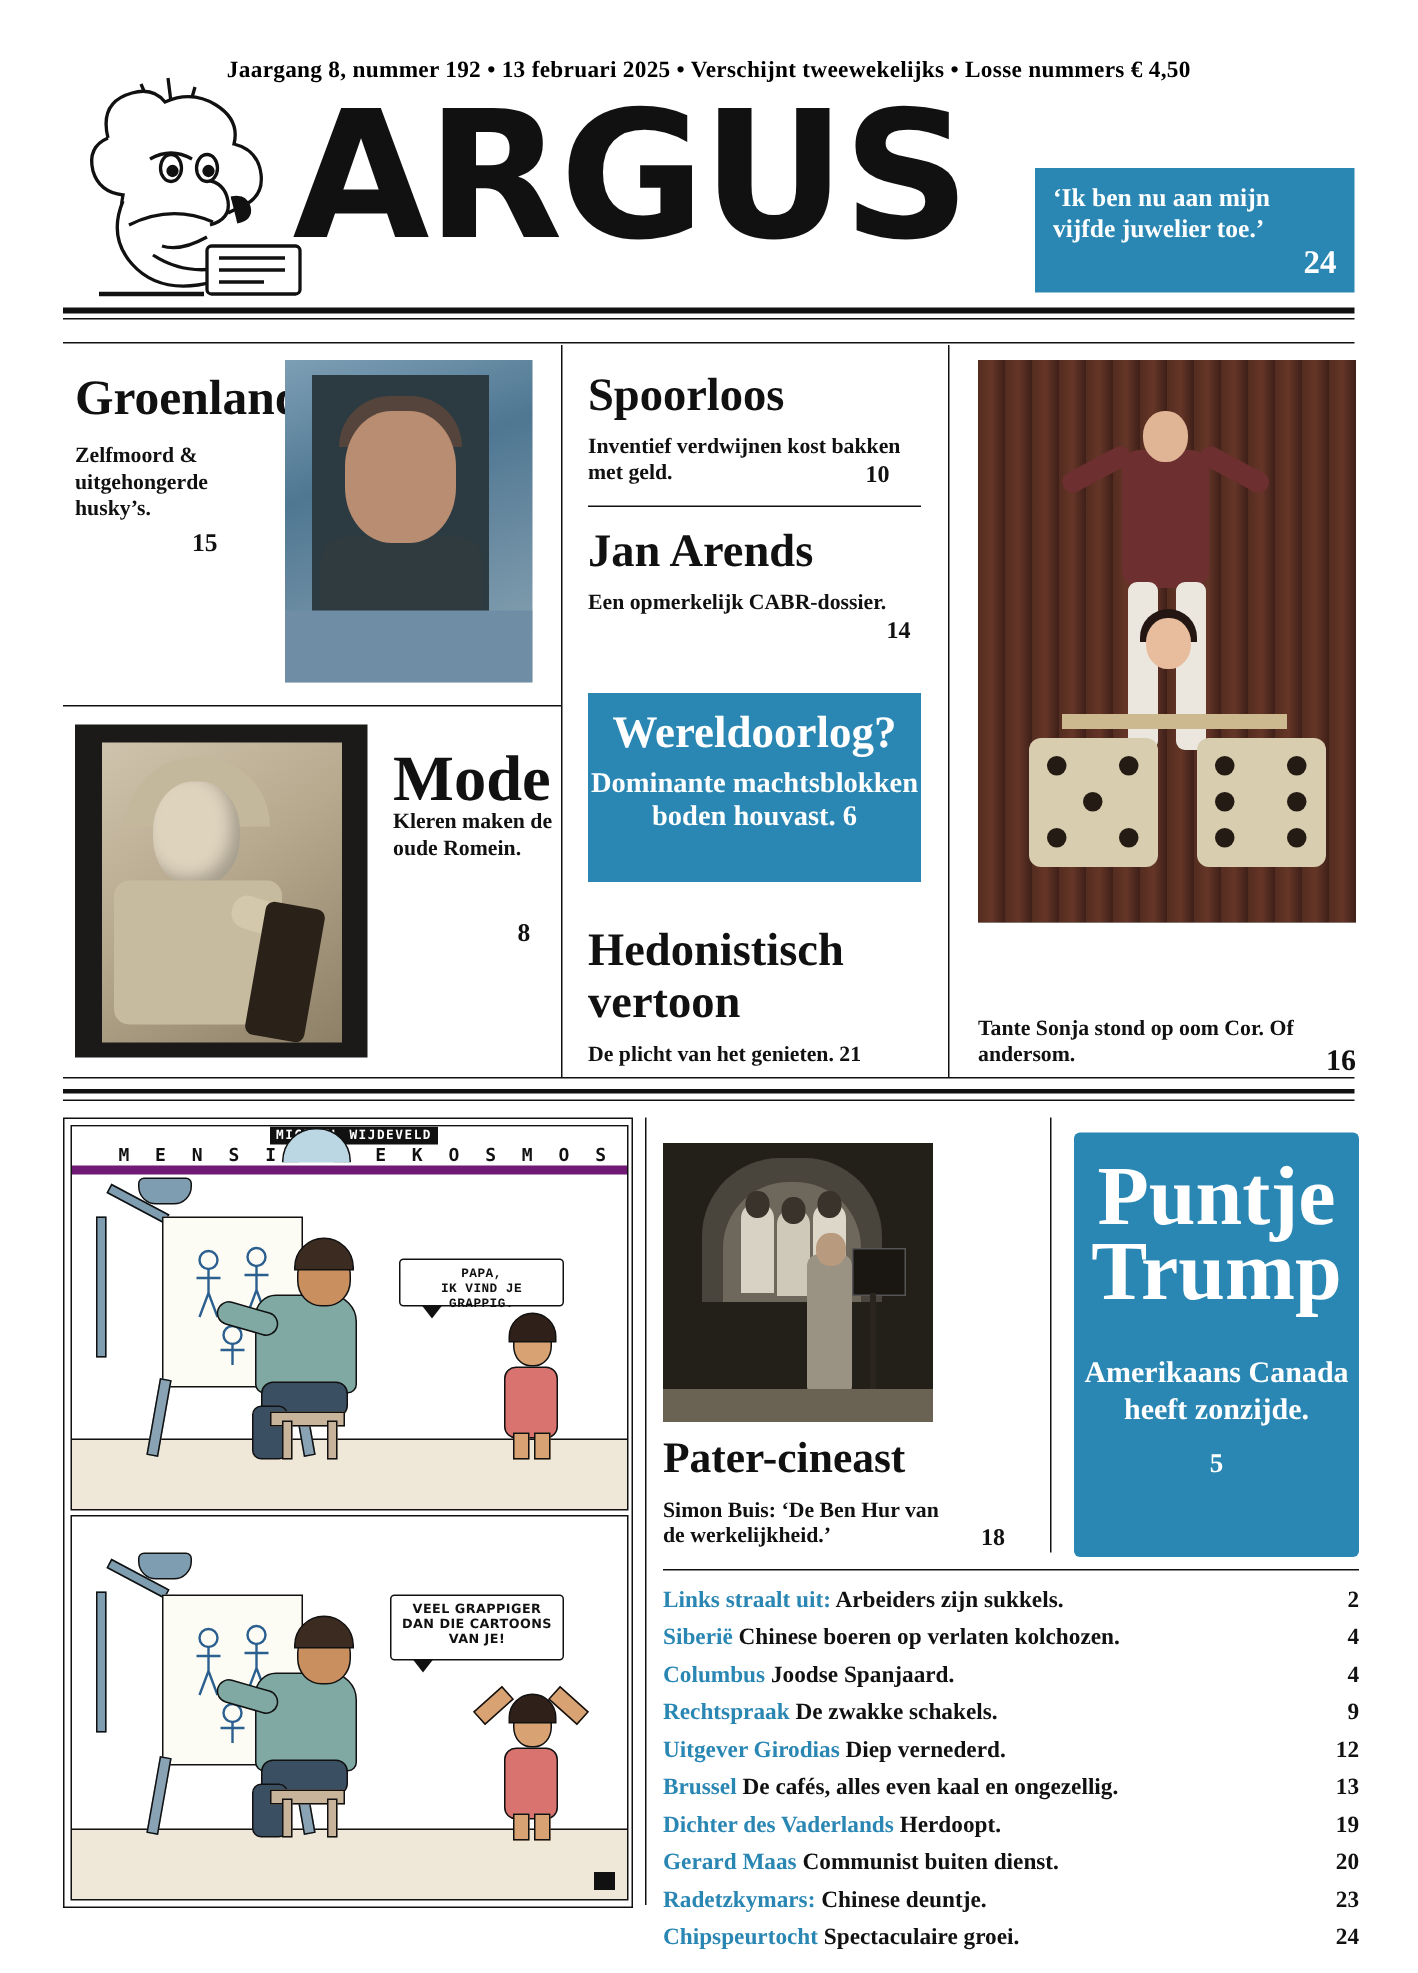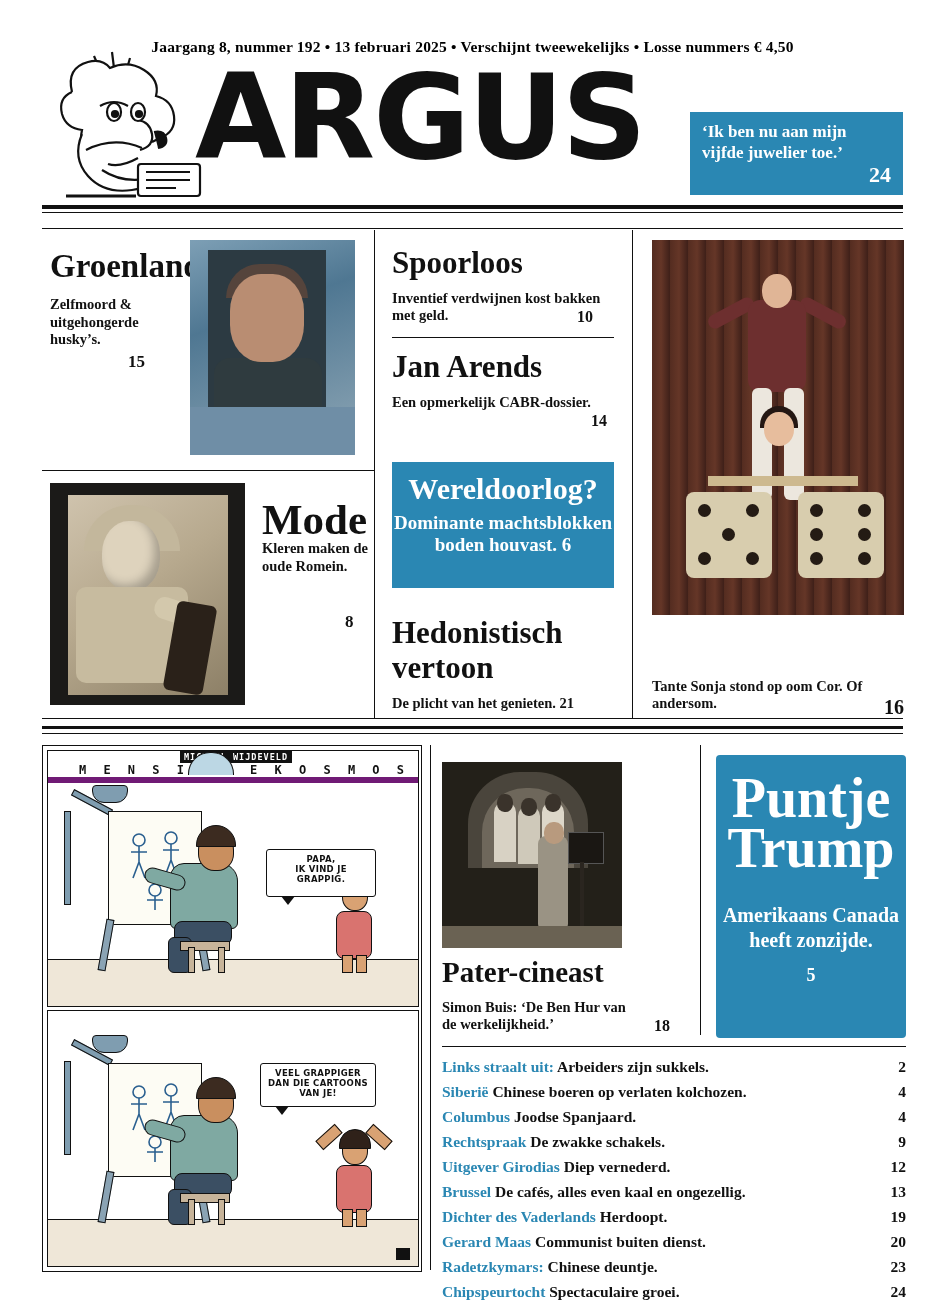--- a/index.html
+++ b/index.html
@@ -426,21 +426,21 @@
       <div class="stool" style="left:132px;top:190px;width:48px;height:8px;"></div>
       <div class="stool" style="left:140px;top:196px;width:5px;height:24px;"></div>
       <div class="stool" style="left:170px;top:196px;width:5px;height:24px;"></div>
 
       <div class="girl-body" style="left:288px;top:160px;width:34px;height:46px;border-radius:8px;"></div>
       <div class="girl-head" style="left:294px;top:130px;width:24px;height:28px;"></div>
       <div class="girl-hair" style="left:291px;top:124px;width:30px;height:18px;"></div>
       <div class="girl-body" style="left:294px;top:204px;width:9px;height:16px;background:#d9a273;"></div>
       <div class="girl-body" style="left:308px;top:204px;width:9px;height:16px;background:#d9a273;"></div>
 
-      <div class="balloon" style="left:218px;top:98px;width:110px;height:48px;">
+      <div class="balloon" style="left:218px;top:88px;width:110px;height:32px;font-family:Liberation Mono, monospace;">
         <span>PAPA,</span><br>
         <span>IK VIND JE GRAPPIG.</span>
       </div>
     </div>
 
     <div class="cart-panel cart-bot">
       <div class="floor"></div>
 
       <div class="lamp" style="left:44px;top:24px;width:34px;height:16px;border-radius:4px 4px 12px 12px;"></div>
       <div class="lamp" style="left:22px;top:38px;width:42px;height:5px;transform:rotate(28deg);"></div>

